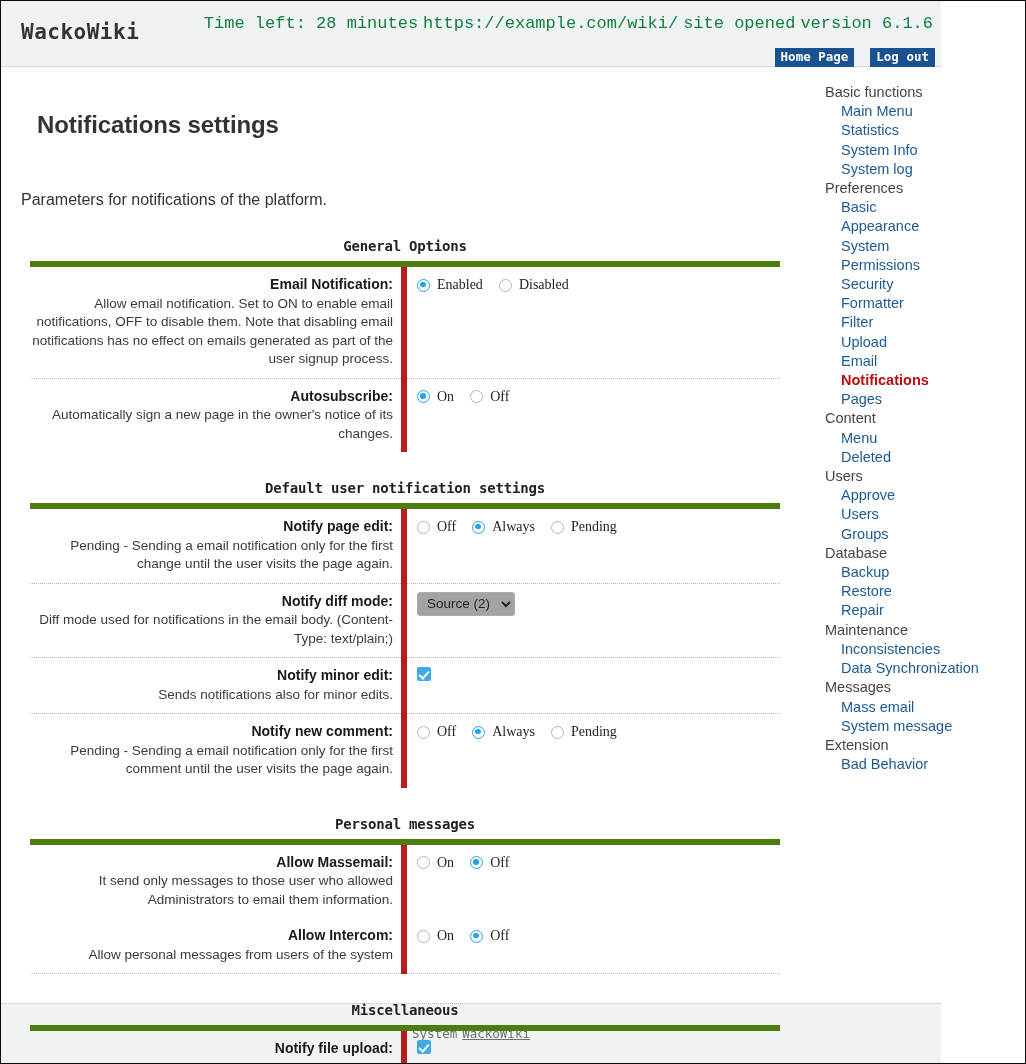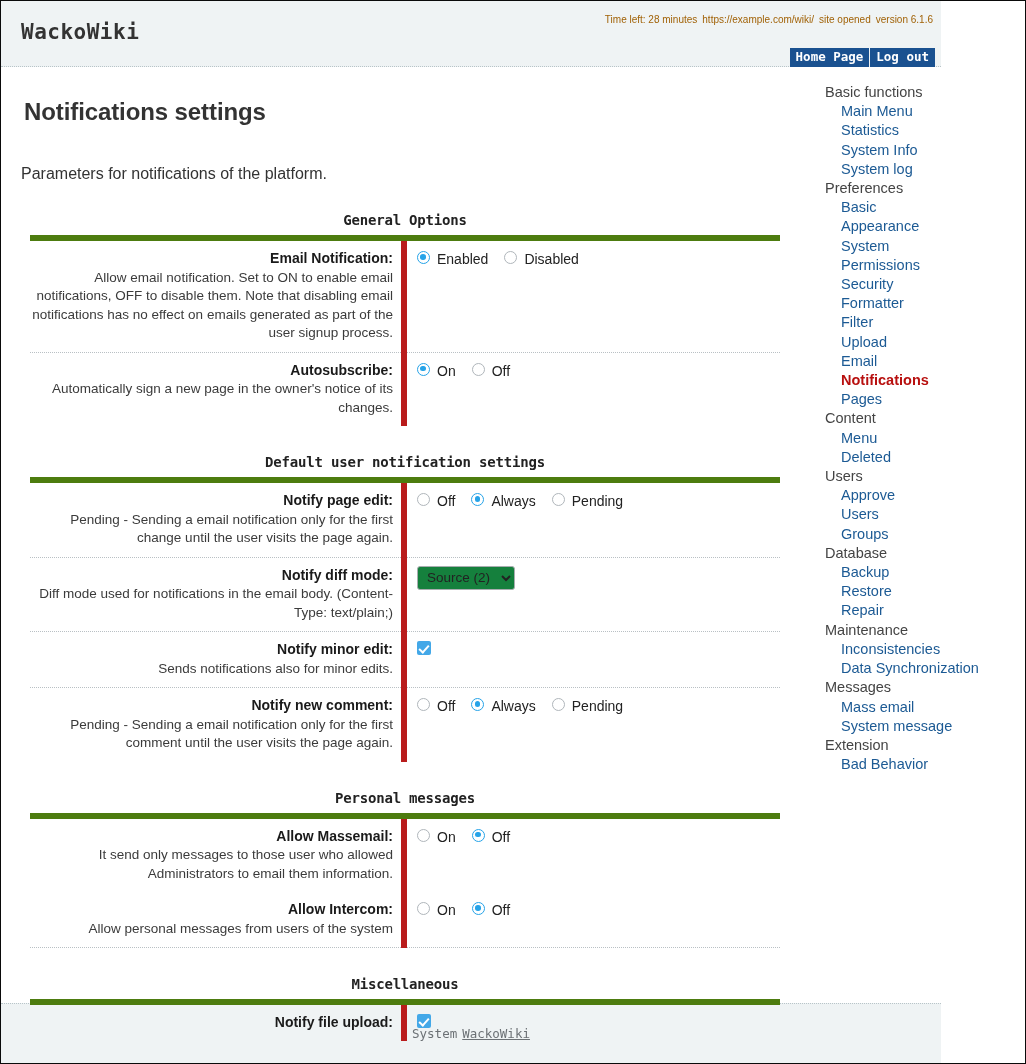--- a/index.html
+++ b/index.html
@@ -37,31 +37,31 @@
     left: 20px; top: 19px;
     font-family: "DejaVu Sans Mono", monospace;
     font-size: 21px;
     font-weight: bold;
     letter-spacing: 0.5px;
     color: #333333;
   }
   .header-info {
     position: absolute;
     right: 8px; top: 13px;
-    font-family: Liberation Sans, sans-serif;
-    font-size: 10px;
-    color: #a16207;
+    font-family: Liberation Mono, monospace;
+    font-size: 17px;
+    color: #15803d;
     white-space: nowrap;
   }
   .header-info .sep { display: inline-block; width: 5px; }
   .header-buttons {
     position: absolute;
     right: 6px; top: 47px;
     display: flex;
-    gap: 1px;
+    gap: 16px;
     margin-left: 16px;
   }
   .hbtn {
     display: inline-block;
     background: #1a5190;
     color: #ffffff;
     font-family: "DejaVu Sans Mono", monospace;
     font-size: 12.5px;
     font-weight: bold;
     padding: 2px 6px 3px 6px;
@@ -102,21 +102,21 @@
     font-weight: bold;
   }
 
   
   .main {
     position: absolute;
     top: 0; left: 0;
     width: 806px;
   }
   h1.page-title {
-    margin: 3px;
+    margin: 16px;
     padding: 28px 0 0 20px;
     font-size: 24px;
     font-weight: bold;
     color: #333333;
     letter-spacing: -0.1px;
   }
   p.intro {
     margin: 0;
     padding: 36px 0 0 20px;
     font-size: 16px;
@@ -173,23 +173,25 @@
 
   
   .radio-group {
     display: flex;
     align-items: center;
     gap: 0px;
     height: 20px;
   }
   .radio-opt {
     display: inline-flex;
+    align-items: center;
     margin-right: 16px;
     cursor: pointer;
     white-space: nowrap;
+    font-family: Liberation Serif, serif;
   }
   .radio-dot {
     width: 13px; height: 13px;
     border-radius: 50%;
     border: 1.6px solid #b0b6bb;
     background: #ffffff;
     display: inline-block;
     position: relative;
     margin-right: 7px;
     flex: 0 0 auto;
@@ -228,21 +230,21 @@
     border: solid #ffffff;
     border-width: 0 2px 2px 0;
     transform: rotate(42deg);
   }
 
   
   select.sel {
     font-family: "Liberation Sans", sans-serif;
     font-size: 13.5px;
     color: #222222;
-    background: #15803d;
+    background: #a3a3a3;
     border: 1px solid #a9adb0;
     border-radius: 3px;
     padding: 2px 4px 3px 5px;
     width: 98px;
     cursor: pointer;
   }
 
   
   .footer {
     flex: 0 0 auto;

